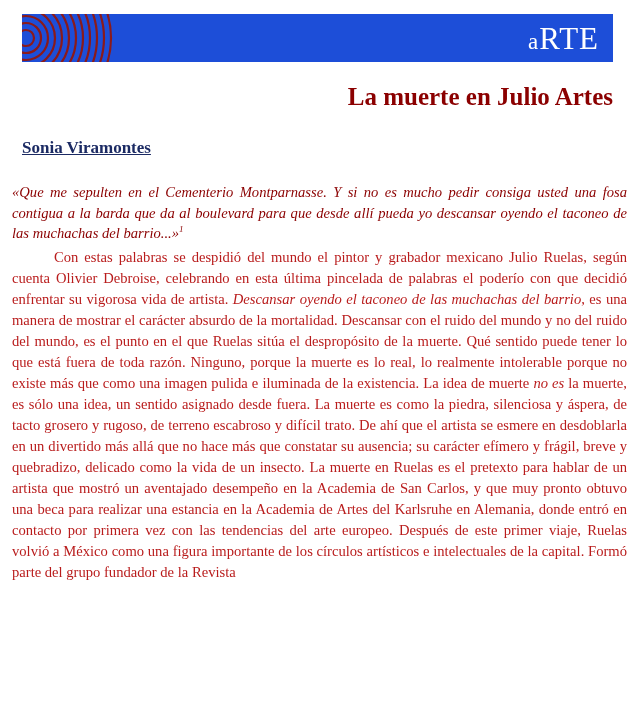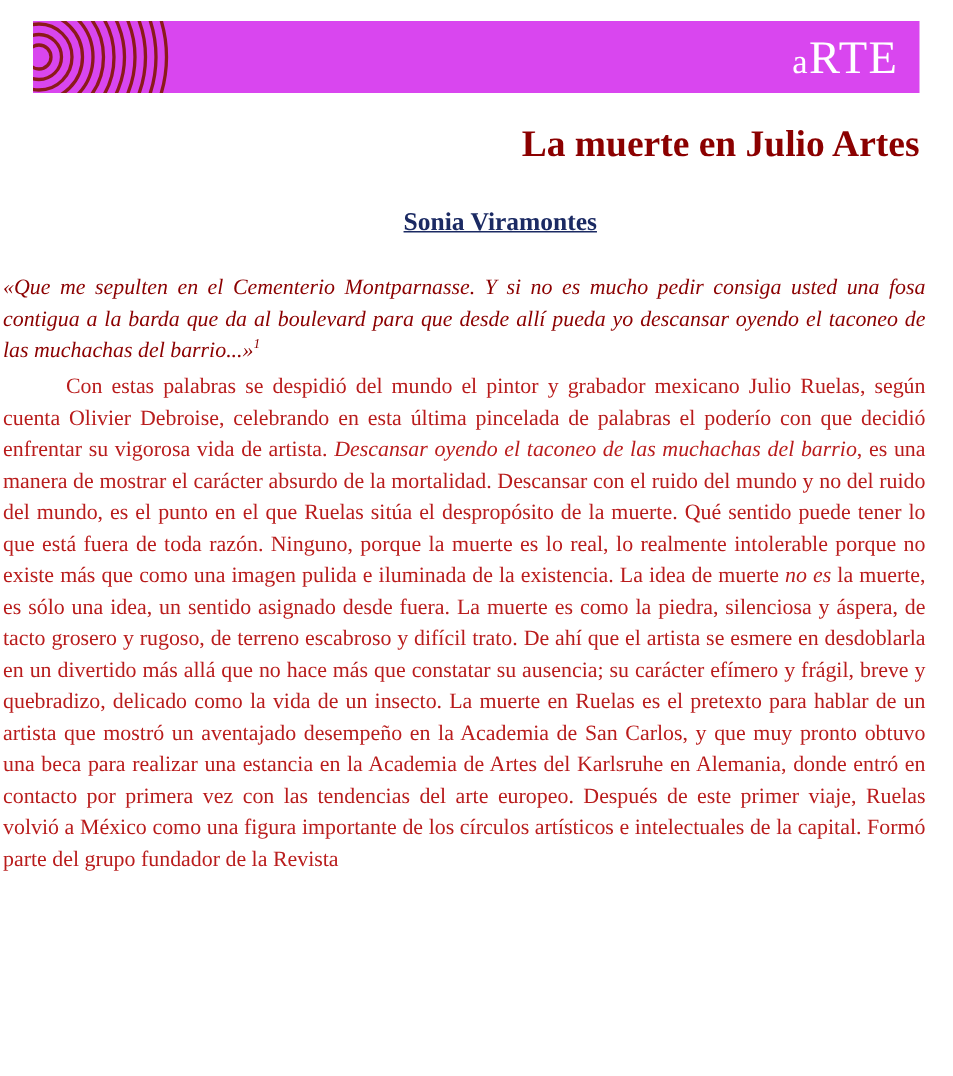--- a/index.html
+++ b/index.html
@@ -21,21 +21,21 @@
     background: #ffffff;
   }
 
   
   .banner {
     position: absolute;
     left: 22px;
     top: 14px;
     width: 591px;
     height: 48px;
-    background: #d946ef;
+    background: #1d4ed8;
     overflow: hidden;
   }
   .banner-arcs {
     position: absolute;
     left: 0;
     top: 0;
     width: 96px;
     height: 48px;
     overflow: hidden;
   }
@@ -64,39 +64,39 @@
     width: 591px;
     text-align: right;
     font-family: "Liberation Serif", serif;
     font-weight: bold;
     font-size: 25px;
     color: #8b0000;
     line-height: 1.2;
   }
   .article-author {
     position: absolute;
-    right: 6px;
+    right: 22px;
     top: 138px;
     width: 591px;
-    text-align: center;
+    text-align: left;
     font-family: "Liberation Serif", serif;
     font-weight: bold;
     font-size: 17px;
     color: #1b2a63;
   }
   .article-author .author-link {
     text-decoration: underline;
     color: #1b2a63;
     cursor: pointer;
   }
 
   
   .body-wrap {
     position: absolute;
-    left: 2px;
+    left: 12px;
     top: 182px;
     width: 615px;
   }
   p.epigraph {
     margin: 0 0 0 0;
     font-family: "Liberation Serif", serif;
     font-style: italic;
     font-size: 14.6px;
     line-height: 1.42;
     color: #8b0000;

